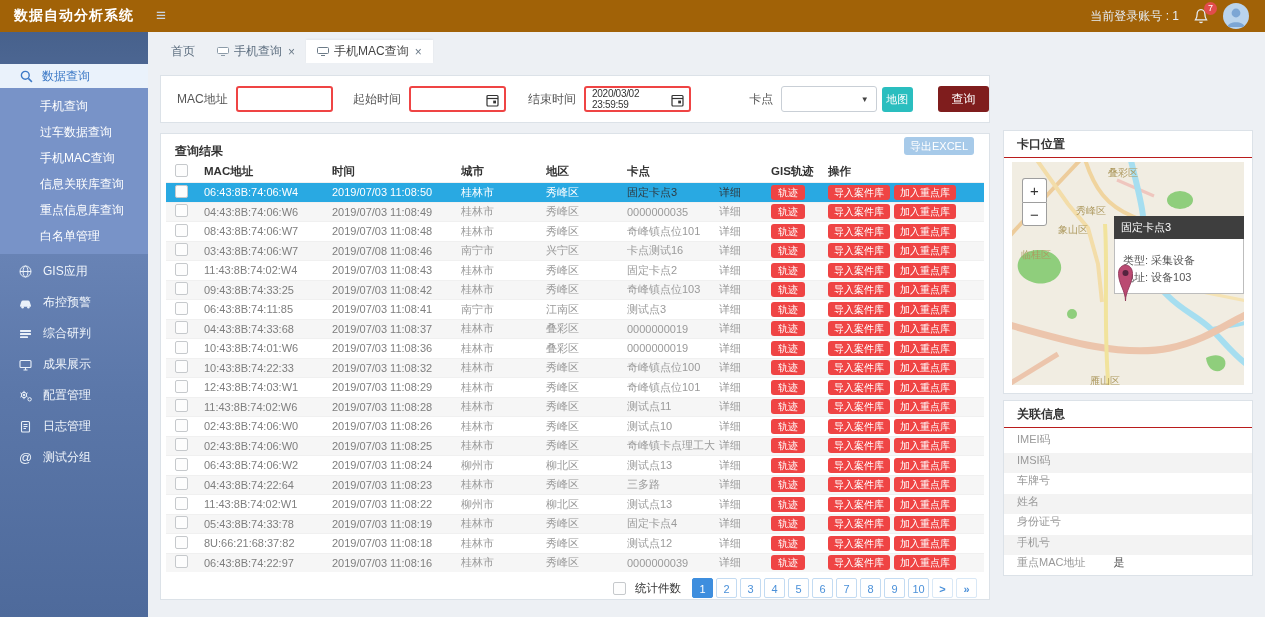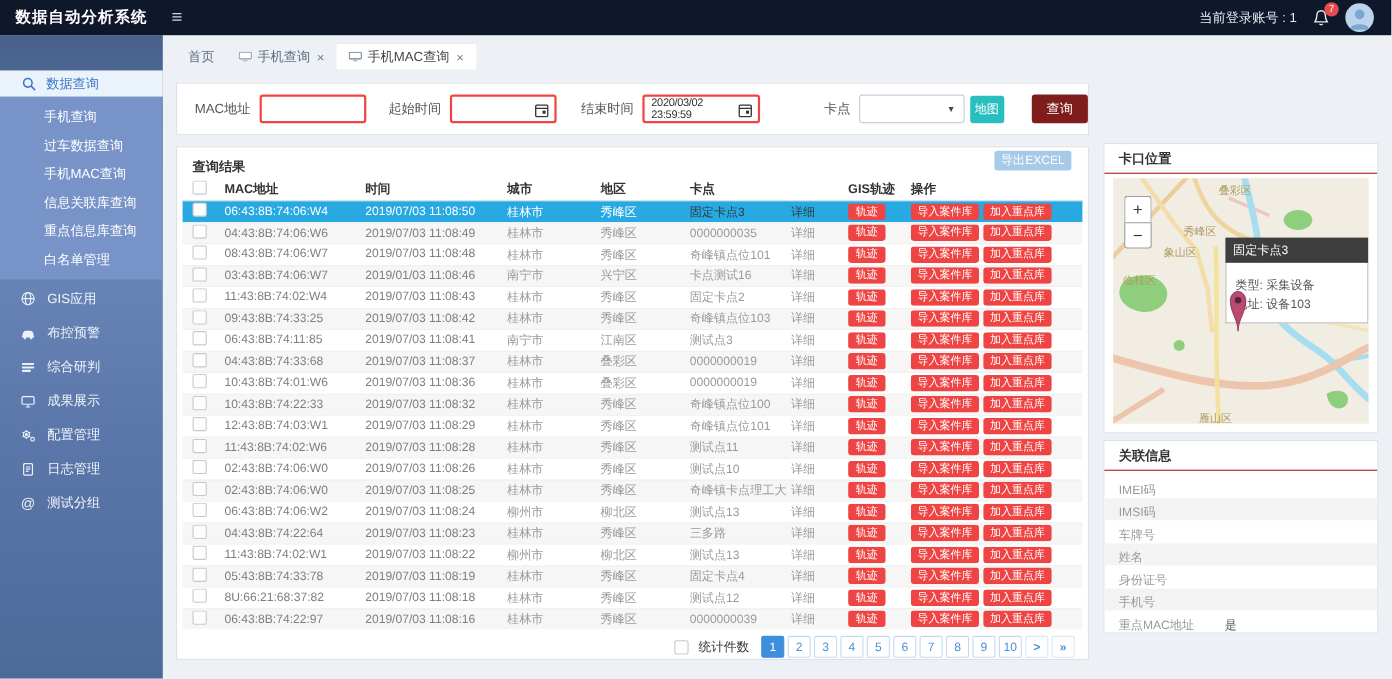--- a/index.html
+++ b/index.html
@@ -1,20 +1,20 @@
 <!DOCTYPE html>
 <html><head>
 <meta charset="utf-8">
 <style>
   * { margin:0; padding:0; box-sizing:border-box; }
   html,body { width:1265px; height:617px; overflow:hidden; }
   body { position:relative; background:#EDF0F4; font-family:"Liberation Sans","DejaVu Sans",sans-serif; font-size:12px; }
 
   
-  .topbar { position:absolute; left:0; top:0; right:0; height:32px; background:#0f172a; display:flex; align-items:center; color:#fff; z-index:9; }
+  .topbar { position:absolute; left:0; top:0; right:0; height:32px; background:#a16207; display:flex; align-items:center; color:#fff; z-index:9; }
   .brand { width:148px; padding-left:14px; font-weight:bold; font-size:14px; letter-spacing:1px; white-space:nowrap; }
   .hamburger { color:#C9D4E2; font-size:17px; margin-left:8px; cursor:pointer; }
   .top-right { margin-left:auto; display:flex; align-items:center; gap:14px; padding-right:16px; font-size:12px; color:#E6EDF5; }
   .bell-wrap { position:relative; width:16px; height:16px; }
   .badge { position:absolute; top:-6px; right:-8px; background:#E24C4C; color:#fff; font-size:9px; min-width:13px; height:13px; line-height:13px; border-radius:7px; text-align:center; padding:0 2px; }
   .avatar { width:26px; height:26px; border-radius:50%; background:#BAD4EC; display:flex; align-items:center; justify-content:center; overflow:hidden; }
 
   
   .sidebar { position:absolute; left:0; top:32px; width:148px; bottom:0; background:linear-gradient(180deg,#47618C 0%,#6883B5 38%,#5B77A9 62%,#4E6A9B 100%); }
   .group-header { margin-top:32px; height:24px; background:#EAF2FB; color:#3C79C6; display:flex; align-items:center; gap:9px; padding-left:20px; font-size:12px; cursor:pointer; }
@@ -91,21 +91,21 @@
   .zoom-btn { width:25px; height:24px; background:#fff; border:1px solid #9E9E9E; color:#333; font-size:15px; text-align:center; line-height:23px; cursor:pointer; }
   .zoom-btn:first-child { border-radius:3px 3px 0 0; border-bottom:none; }
   .zoom-btn:last-child { border-radius:0 0 3px 3px; }
   .map-label { position:absolute; color:#AE9A60; font-size:10px; z-index:2; white-space:nowrap; }
   .tooltip { position:absolute; left:102px; top:54px; width:130px; z-index:3; }
   .tt-header { background:#3E3E3E; color:#fff; font-size:11px; padding:4px 7px; }
   .tt-body { background:#fff; border:1px solid #BDBDBD; border-top:none; padding:13px 8px 7px; font-size:11px; color:#555; line-height:1.55; }
   .marker { position:absolute; left:105px; top:102px; z-index:4; }
 
   .info-rows { padding-top:4px; }
-  .info-row { height:20.5px; display:flex; align-items:flex-end; padding-left:13px; font-size:11px; color:#999; }
+  .info-row { height:20.5px; display:flex; align-items:flex-start; padding-left:13px; font-size:11px; color:#999; }
   .info-rows > .info-row:nth-of-type(even) { background:#F3F3F3; }
   .info-value { margin-left:28px; color:#555; }
 </style>
 </head>
 <body>
 
 <header class="topbar">
   <div class="brand">数据自动分析系统</div>
   <span class="hamburger">≡</span>
   <div class="top-right">
@@ -320,21 +320,21 @@
           <div class="cell col-track"><span class="btn-teal btn-track">轨迹</span></div>
           <div class="cell col-ops">
             <span class="btn-teal">导入案件库</span>
             <span class="btn-teal">加入重点库</span>
           </div>
         </div>
 
         <div class="t-row">
           <div class="cell col-check"><span class="checkbox"></span></div>
           <div class="cell col-mac">03:43:8B:74:06:W7</div>
-          <div class="cell col-time">2019/01/03 11:08:46</div>
+          <div class="cell col-time">2019/07/08 11:08:46</div>
           <div class="cell col-city">南宁市</div>
           <div class="cell col-dist">兴宁区</div>
           <div class="cell col-cp">卡点测试16</div>
           <div class="cell col-detail"><span class="detail-link">详细</span></div>
           <div class="cell col-track"><span class="btn-teal btn-track">轨迹</span></div>
           <div class="cell col-ops">
             <span class="btn-teal">导入案件库</span>
             <span class="btn-teal">加入重点库</span>
           </div>
         </div>

